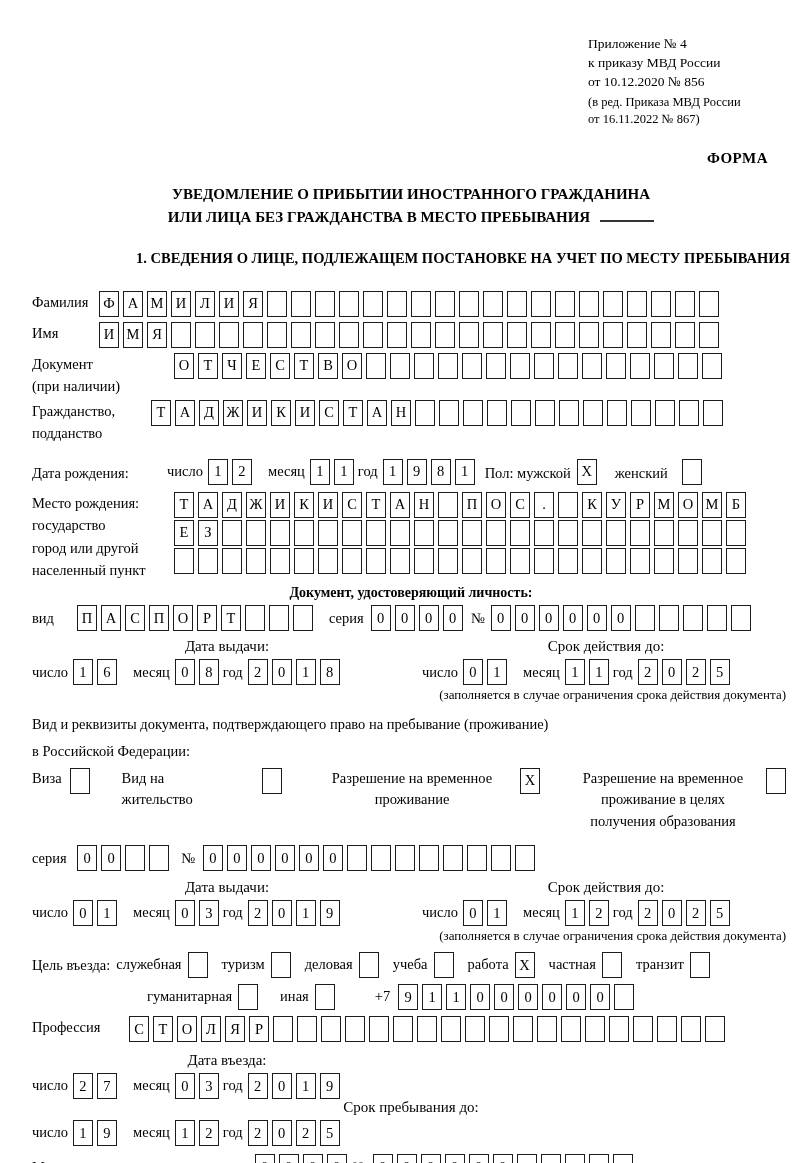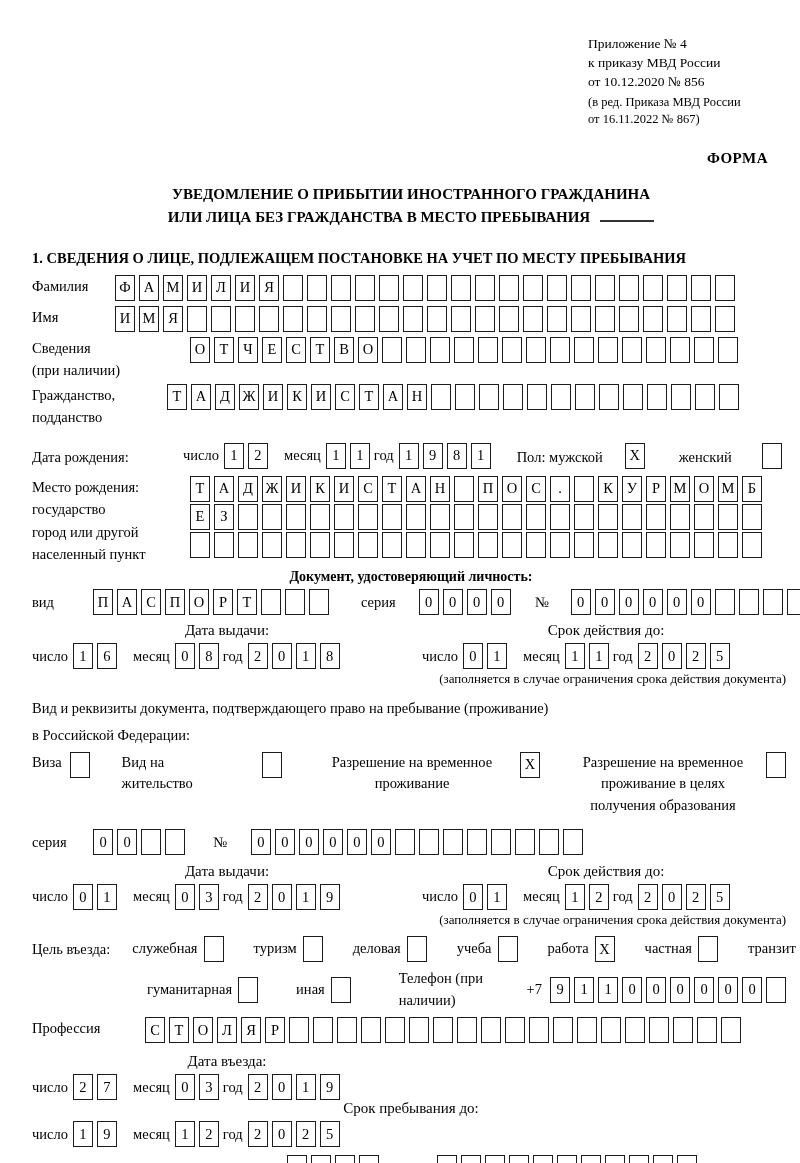--- a/index.html
+++ b/index.html
@@ -4,22 +4,22 @@
 <style>
   html,body{margin:0;padding:0;background:#fff;}
   .page{width:800px;height:1163px;background:#fff;color:#000;
         font-family:"Liberation Serif","DejaVu Serif",serif;
         box-sizing:border-box;padding:34px 10px 0 32px;overflow:hidden;}
   .hdr-block{margin-left:556px;font-size:13.5px;line-height:1.42;}
   .hdr-edition{margin-left:556px;font-size:12.5px;line-height:1.35;margin-top:3px;}
   .forma{font-weight:bold;font-size:15px;text-align:right;padding-right:22px;margin-top:22px;letter-spacing:.5px;}
   .title{font-weight:bold;font-size:15px;text-align:center;margin-top:16px;line-height:1.55;}
   .blank-line{display:inline-block;width:54px;border-bottom:2px solid #333;height:2px;margin-left:10px;}
-  .sec-head{font-weight:bold;font-size:14.5px;text-align:left;margin-top:20px;margin-bottom:8px;}
-  .row{display:flex;align-items:flex-start;margin-bottom:5px;gap:16px;}
+  .sec-head{font-weight:bold;font-size:14.5px;text-align:right;margin-top:20px;margin-bottom:24px;}
+  .row{display:flex;align-items:flex-start;margin-bottom:5px;}
   .lbl{font-size:14.5px;line-height:1.55;flex:0 0 auto;}
   .lbl .l{display:block;}
   .w67{width:67px;} .w119{width:119px;} .w142{width:142px;} .w97{width:97px;} .w113{width:113px;}
   .cells{display:inline-flex;flex-wrap:nowrap;flex:0 0 auto;}
   .cell{display:inline-flex;align-items:center;justify-content:center;
         width:20px;height:26px;border:1.6px solid #1c1c1c;box-sizing:border-box;
         margin-right:4px;font-size:14.5px;line-height:1;flex:0 0 auto;background:#fff;}
   .boxcol .cells{margin-bottom:2px;}
   .dg{display:inline-flex;align-items:center;flex:0 0 auto;}
   .dg .dlabel{font-size:14.5px;margin-right:5px;}
@@ -124,21 +124,21 @@
         <span class="cell"></span>
         <span class="cell"></span>
         <span class="cell"></span>
         <span class="cell"></span>
         <span class="cell"></span>
       </span>
   </div>
 
   <div class="row" style="margin-bottom:2px;">
     <span class="lbl w142">
-      <span class="l">Сведения</span>
+      <span class="l">Документ</span>
       <span class="l">(при наличии)</span>
     </span>
     <span class="cells">
         <span class="cell">О</span>
         <span class="cell">Т</span>
         <span class="cell">Ч</span>
         <span class="cell">Е</span>
         <span class="cell">С</span>
         <span class="cell">Т</span>
         <span class="cell">В</span>
@@ -543,21 +543,20 @@
   <div class="row indent115" style="align-items:center;margin-bottom:6px;">
     <span class="purpose-item">
       <span class="opt-label">гуманитарная</span>
       <span class="cell"></span>
     </span>
     <span class="purpose-item" style="margin-left:8px;">
       <span class="opt-label">иная</span>
       <span class="cell"></span>
     </span>
     <span class="phone-group">
-      <span class="opt-label">Телефон (при наличии)</span>
       <span class="phone-prefix">+7</span>
       <span class="cells">
           <span class="cell">9</span>
           <span class="cell">1</span>
           <span class="cell">1</span>
           <span class="cell">0</span>
           <span class="cell">0</span>
           <span class="cell">0</span>
           <span class="cell">0</span>
           <span class="cell">0</span>

